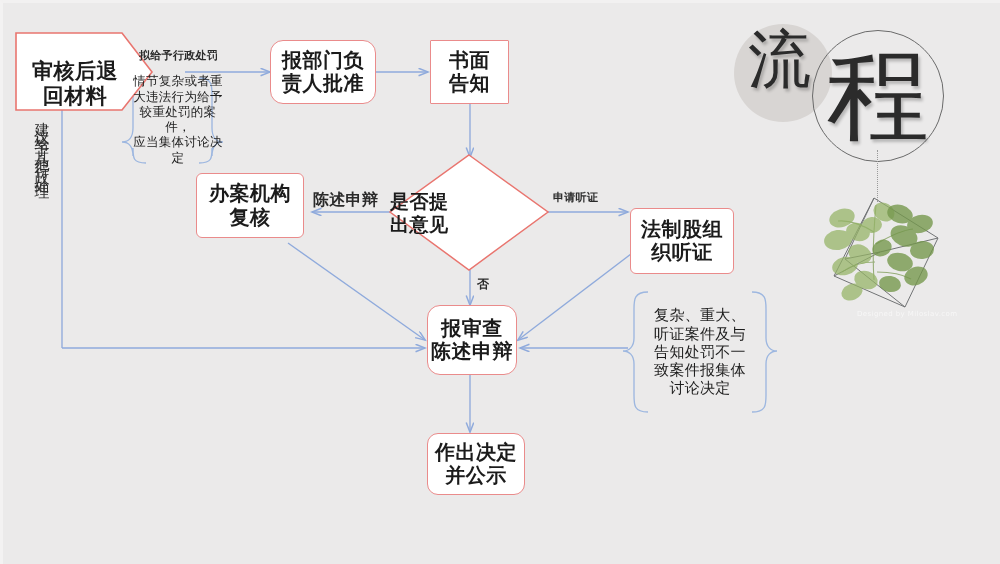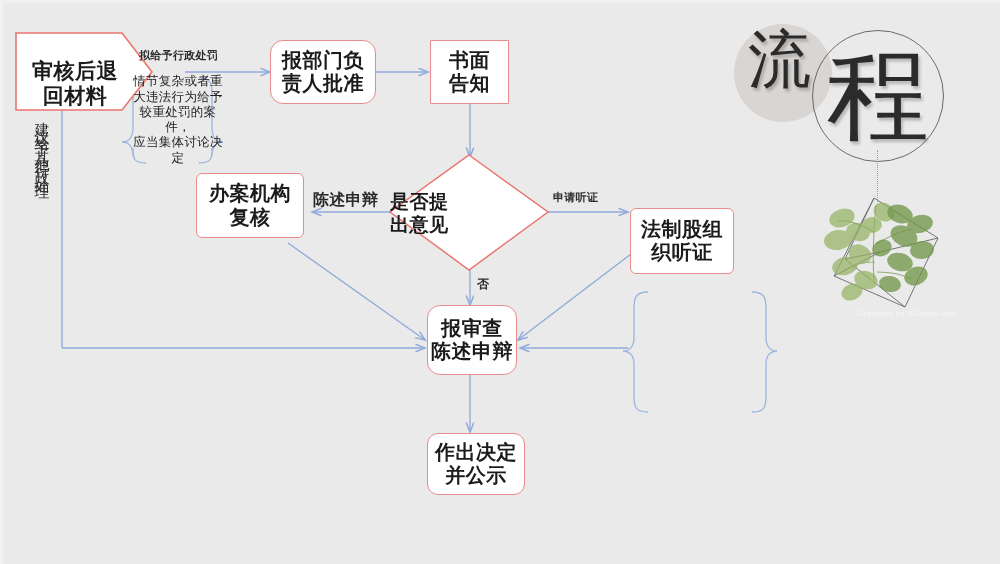--- a/index.html
+++ b/index.html
@@ -285,19 +285,24 @@
 
   <div class="node" style="left:427px; top:433px; width:98px; height:62px; font-size:20px; border-radius:11px;">作出决定
 并公示</div>
 
   <div class="brace-note" style="left:133px; top:70px; width:90px; height:98px; font-size:12.5px;">情节复杂或者重
 大违法行为给予
 较重处罚的案件，
 应当集体讨论决
 定</div>
 
+  <div class="brace-note" style="left:640px; top:292px; width:120px; height:120px; font-size:15px;">复杂、重大、
+听证案件及与
+告知处罚不一
+致案件报集体
+讨论决定</div>
 
   <div class="edge-label" style="left:139px; top:48px; font-size:11px;">拟给予行政处罚</div>
   <div class="edge-label" style="left:313px; top:190px; font-size:16px;text-align:right;">陈述申辩</div>
   <div class="edge-label" style="left:553px; top:190px; font-size:11px;">申请听证</div>
   <div class="edge-label" style="left:477px; top:276px; font-size:12px;">否</div>
 
 </div>
 
 </body></html>

